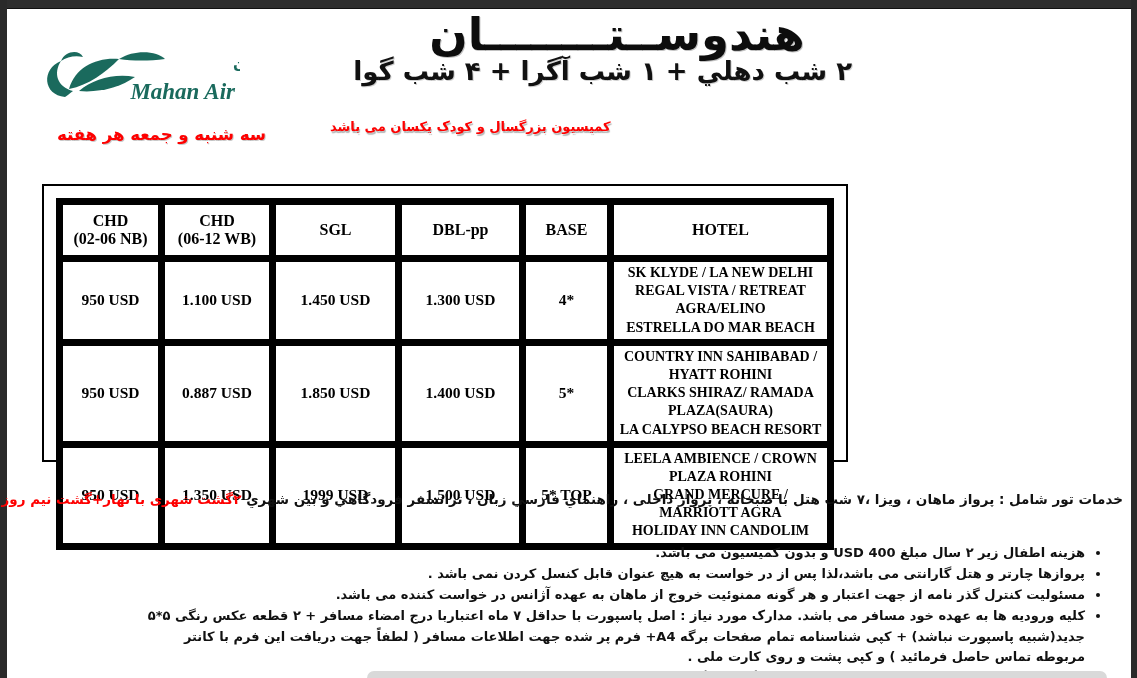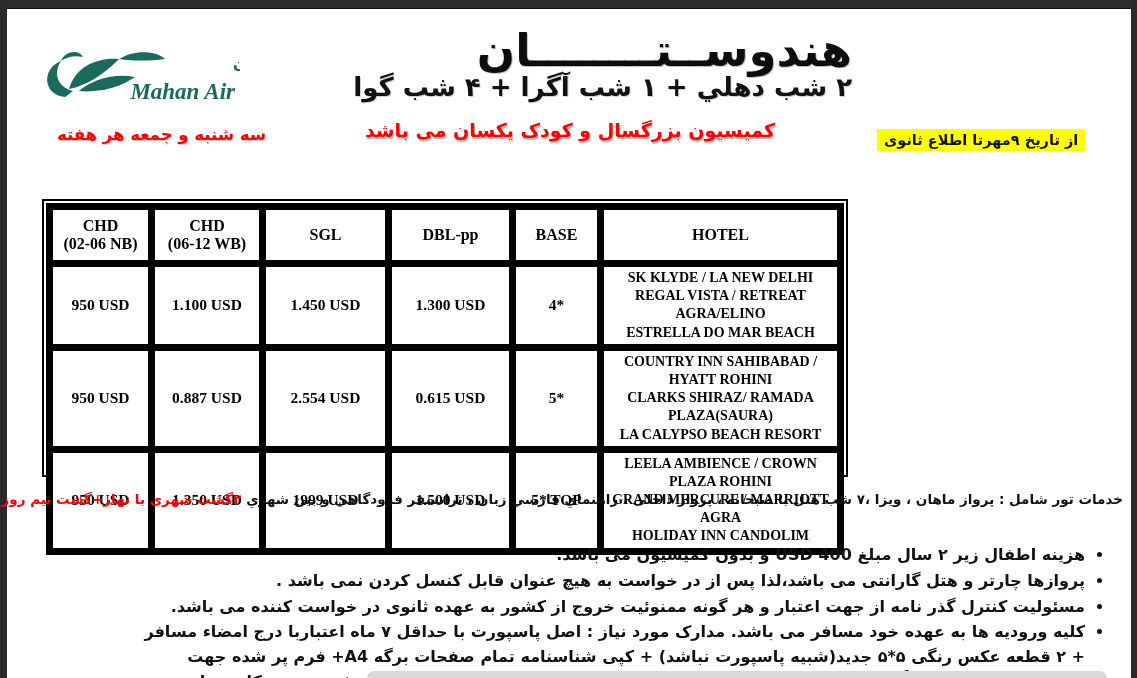--- a/index.html
+++ b/index.html
@@ -16,52 +16,52 @@
   .page{
     position:absolute;left:7px;top:9px;width:1124px;height:669px;
     background:#ffffff;
   }
 
   
   .logo{position:absolute;left:28px;top:30px;width:205px;height:80px;}
   .logo svg{width:100%;height:100%;}
 
   
-  .title-block{position:absolute;left:375px;top:18px;width:470px;text-align:right;}
+  .title-block{position:absolute;left:375px;top:2px;width:470px;text-align:center;}
   .main-title{
     font-size:45px;font-weight:bold;color:#0d0d0d;line-height:1.05;
     font-family:"DejaVu Sans",sans-serif;direction:rtl;
     text-shadow:1px 1px 0 rgba(120,120,120,.45);
     white-space:nowrap;
   }
   .sub-title{
     font-size:26px;font-weight:bold;color:#111;direction:rtl;margin-top:-2px;
     text-shadow:1px 1px 0 rgba(140,140,140,.4);white-space:nowrap;
   }
 
   .commission-note{
-    position:absolute;left:323px;top:110px;width:445px;text-align:right;
-    direction:rtl;font-size:19px;font-weight:bold;color:#fe0000;
+    position:absolute;left:323px;top:110px;width:445px;text-align:left;
+    direction:rtl;font-size:13px;font-weight:bold;color:#fe0000;
     text-shadow:1px 2px 1px rgba(90,90,90,.45);white-space:nowrap;
   }
   .date-note{
     position:absolute;left:870px;top:120px;
     direction:rtl;font-size:14.5px;font-weight:bold;color:#111;
     background:#ffff00;padding:3px 7px;white-space:nowrap;
   }
   .schedule-note{
     position:absolute;left:50px;top:116px;
     direction:rtl;font-size:16.5px;font-weight:bold;color:#fe0000;
     text-shadow:1px 1px 0 rgba(120,120,120,.4);white-space:nowrap;
   }
 
   
   .table-outer{
-    position:absolute;left:35px;top:190px;width:806px;height:278px;
-    border:2px solid #000;background:#fff;padding:2px;box-sizing:border-box;
+    position:absolute;left:35px;top:175px;width:806px;height:278px;
+    border:2px solid #000;background:#fff;padding:12px;box-sizing:border-box;
   }
   .table-inner{width:100%;height:100%;background:#000;box-sizing:border-box;}
   table.price{
     width:100%;height:100%;border-collapse:separate;border-spacing:7px;
     background:#000;table-layout:fixed;
   }
   table.price th,table.price td{
     background:#fff;color:#000;text-align:center;vertical-align:middle;
     font-family:"Liberation Serif","DejaVu Serif",serif;font-weight:bold;
     white-space:pre-line;padding:2px;
@@ -83,21 +83,21 @@
   }
   .services .svc-red{color:#fe0000;}
 
   
   .terms{
     position:absolute;right:28px;top:534px;width:960px;
     direction:rtl;
   }
   .terms ul{margin:0;padding:0 18px 0 0;list-style:disc;}
   .terms li{
-    font-size:16px;font-weight:bold;color:#111;line-height:1.55;
+    font-size:13px;font-weight:bold;color:#111;line-height:1.55;
     text-align:right;margin-bottom:1px;
   }
 
   
   .bottom-bar{
     position:absolute;left:360px;bottom:0;width:740px;height:7px;
     background:#d9d9d9;border-radius:8px 8px 0 0;
   }
 </style>
 </head>
@@ -124,21 +124,20 @@
       <text x="200" y="60" text-anchor="end" fill="#1a6a5d" font-family="Liberation Serif, DejaVu Serif, serif" font-size="23" font-weight="bold" font-style="italic">Mahan Air</text>
     </svg>
   </div>
 
   <div class="title-block">
     <div class="main-title">هندوســتــــــــان</div>
     <div class="sub-title">۲ شب دهلي + ۱ شب آگرا + ۴ شب گوا</div>
   </div>
 
   <div class="commission-note">کمیسیون بزرگسال و کودک یکسان می باشد</div>
-  <div class="date-note">از تاریخ  ۹مهرتا اطلاع ثانوی</div>
   <div class="schedule-note">سه شنبه و جمعه هر هفته</div>
 
   <div class="table-outer">
     <div class="table-inner">
       <table class="price">
         <colgroup>
           <col class="c-chd1">
             <col class="c-chd2">
             <col class="c-sgl">
           <col class="c-dbl">
@@ -162,22 +161,22 @@
           <td class="price-cell">1.450 USD</td>
           <td class="price-cell">1.300 USD</td>
           <td class="base-cell">4*</td>
           <td class="hotel-cell">SK KLYDE / LA NEW DELHI
 REGAL VISTA / RETREAT AGRA/ELINO
 ESTRELLA DO MAR BEACH</td>
         </tr>
         <tr class="data-row">
           <td class="price-cell">950 USD</td>
           <td class="price-cell">0.887 USD</td>
-          <td class="price-cell">2.554 USD</td>
-          <td class="price-cell">0.615 USD</td>
+          <td class="price-cell">1.850 USD</td>
+          <td class="price-cell">1.400 USD</td>
           <td class="base-cell">5*</td>
           <td class="hotel-cell">COUNTRY INN SAHIBABAD / HYATT ROHINI
 CLARKS SHIRAZ/ RAMADA PLAZA(SAURA)
 LA CALYPSO BEACH RESORT</td>
         </tr>
         <tr class="data-row">
           <td class="price-cell">950 USD</td>
           <td class="price-cell">1.350 USD</td>
           <td class="price-cell">1999 USD</td>
           <td class="price-cell">1.500 USD</td>
@@ -192,21 +191,21 @@
   </div>
 
   <div class="services">
     <span class="svc-black">خدمات تور شامل : پرواز ماهان ، ویزا ،۷ شب هتل با صبحانه ، پرواز داخلی ، راهنماي فارسي زبان ، ترانسفر فرودگاهي و بين شهري </span><span class="svc-red">۲گشت شهری با نهار+گشت نیم روز گوا</span>
   </div>
 
   <div class="terms">
     <ul>
       <li>هزینه اطفال زیر ۲ سال مبلغ 400 USD و بدون کمیسیون می باشد.</li>
       <li>پروازها چارتر و هتل گارانتی می باشد،لذا پس از در خواست به هیچ عنوان قابل کنسل کردن نمی باشد .</li>
-      <li>مسئولیت کنترل گذر نامه از جهت اعتبار و هر گونه ممنوئیت خروج از کشور به عهده ثانوی در خواست کننده می باشد.</li>
+      <li>مسئولیت کنترل گذر نامه از جهت اعتبار و هر گونه ممنوئیت خروج از ماهان به عهده آژانس در خواست کننده می باشد.</li>
       <li>کلیه ورودیه ها به عهده خود مسافر می باشد. مدارک مورد نیاز : اصل پاسپورت با حداقل ۷ ماه اعتباربا درج امضاء مسافر + ۲ قطعه عکس رنگی ۵*۵ جدید(شبیه پاسپورت نباشد) + کپی شناسنامه تمام صفحات برگه A4+ فرم پر شده  جهت اطلاعات مسافر ( لطفاً جهت دریافت این فرم با کانتر مربوطه تماس حاصل فرمائید ) و کپی پشت و روی کارت ملی .</li>
       <li>درصورت تایید نشدن هتل درخواستی هتل مشابه جایگزین میگردد.</li>
 
     </ul>
   </div>
 
   <div class="bottom-bar"></div>
 </div>
 
 </body></html>

